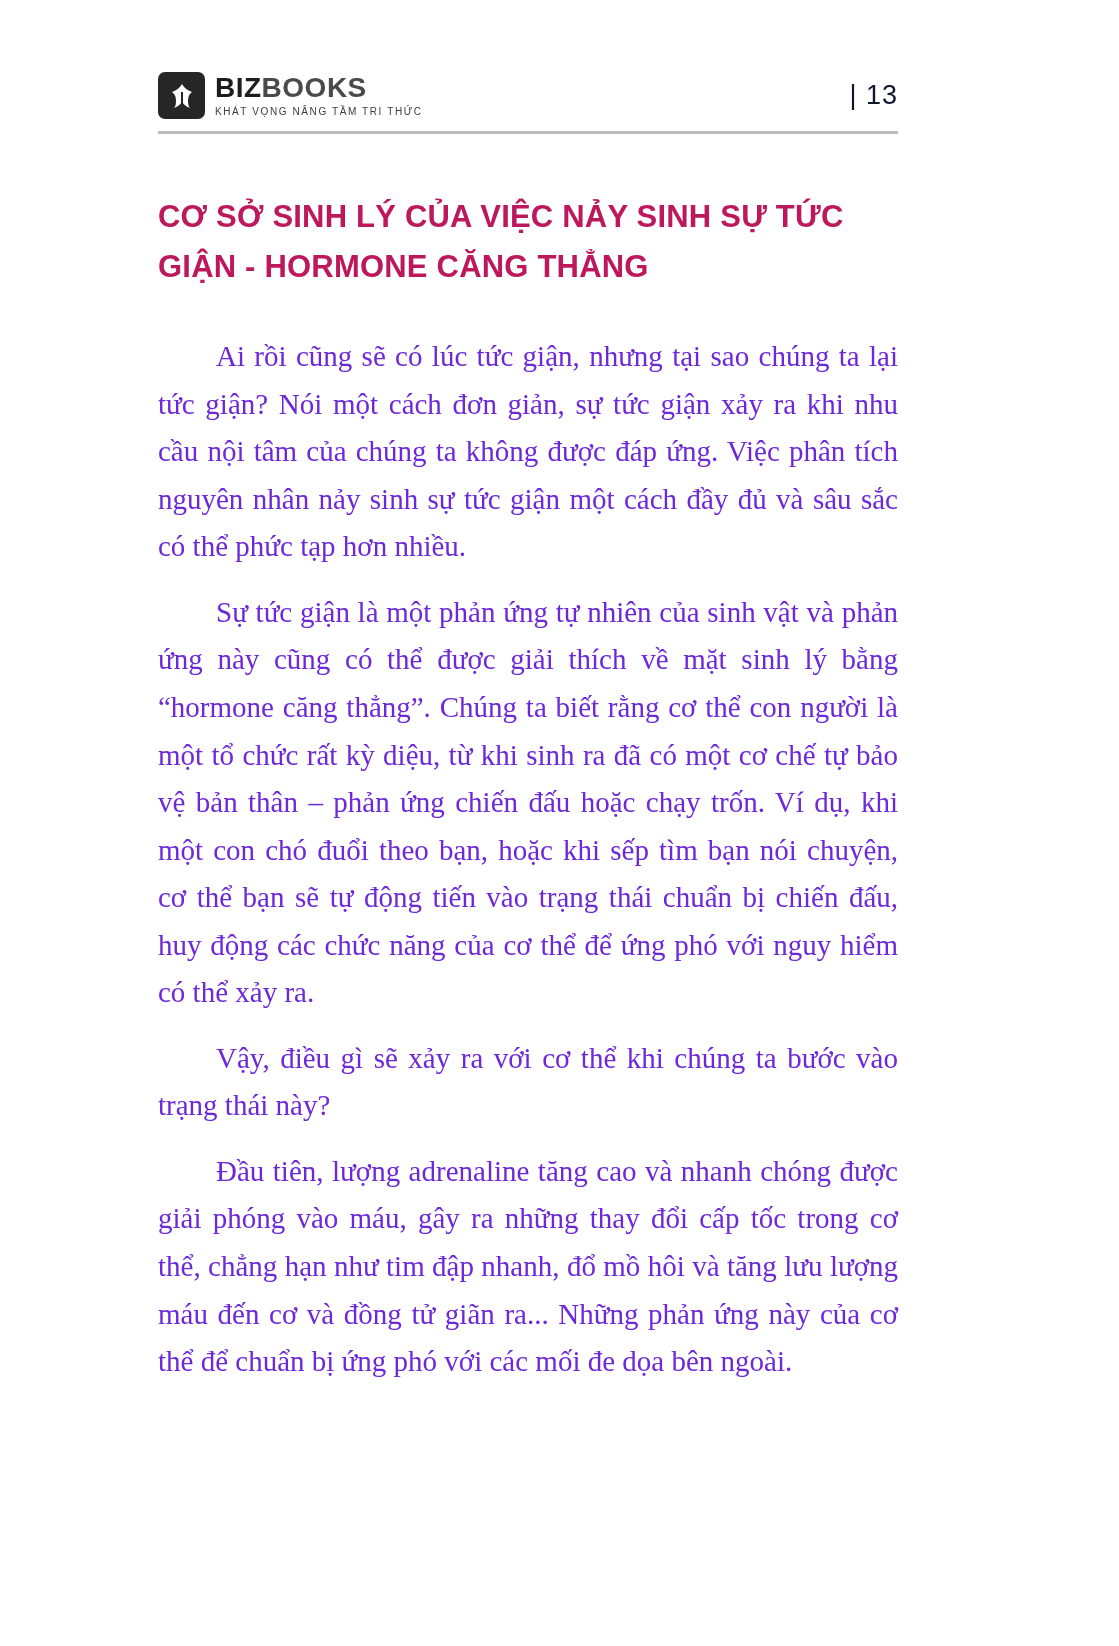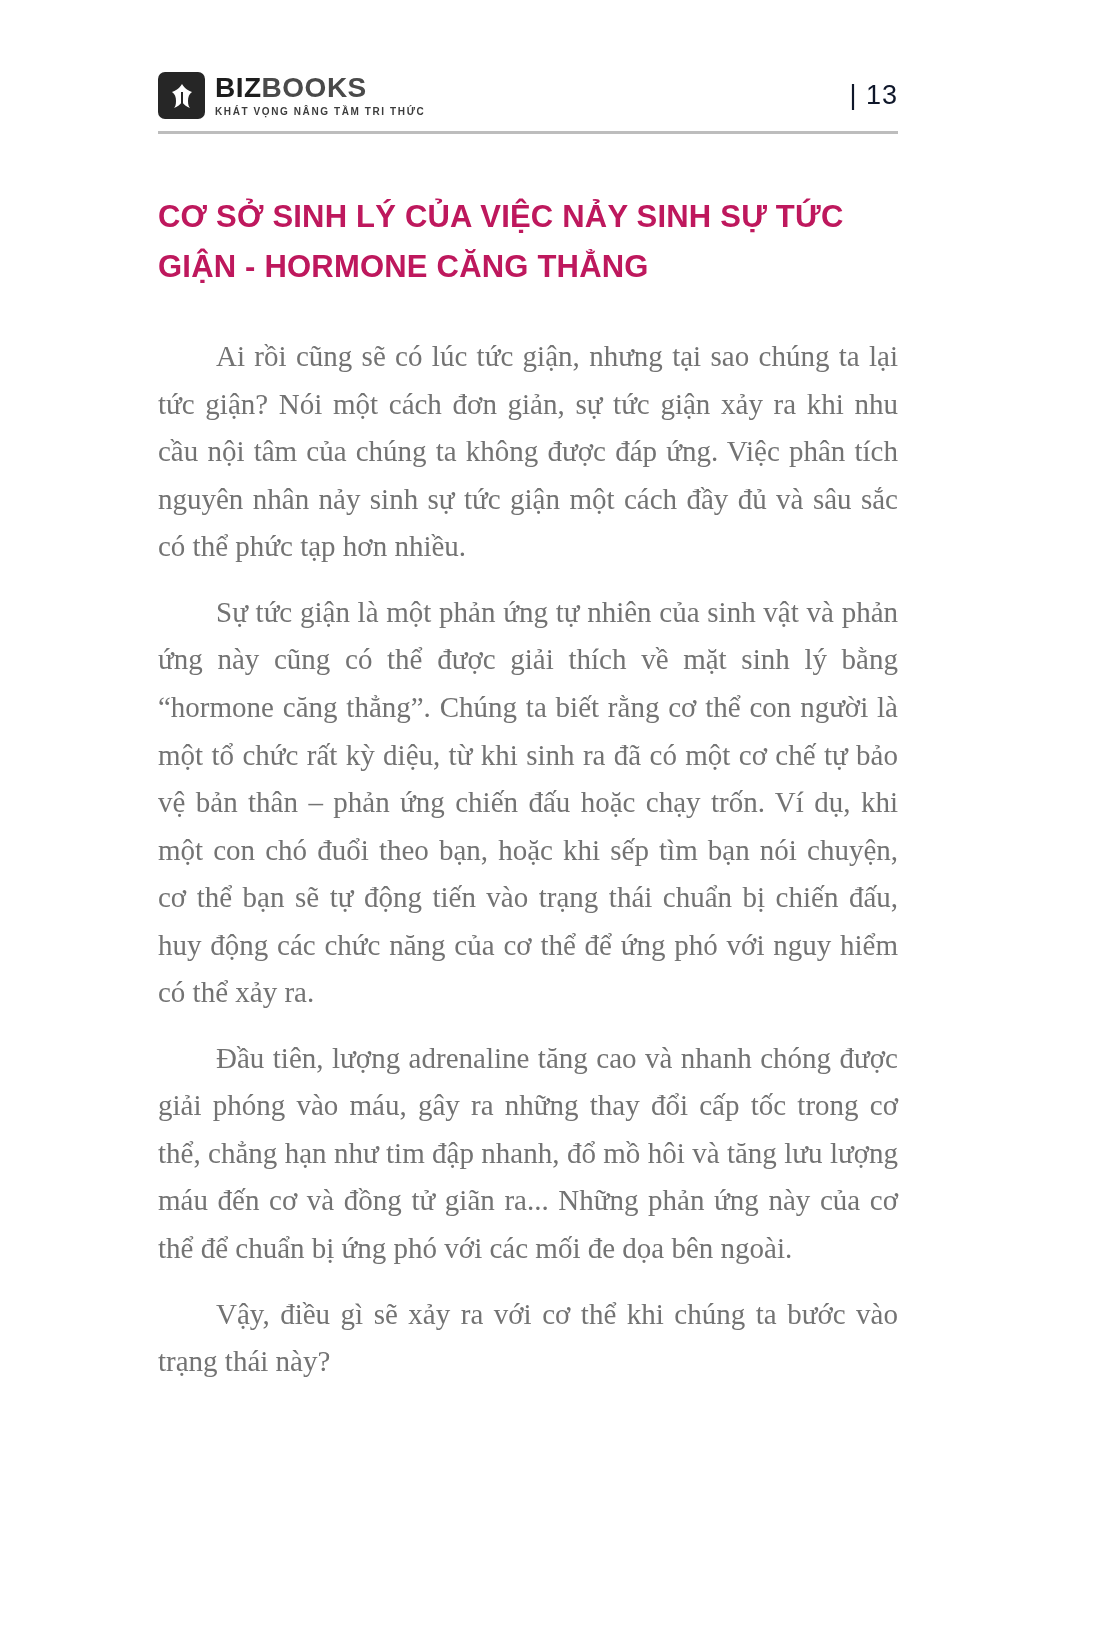--- a/index.html
+++ b/index.html
@@ -44,21 +44,21 @@
     font-family: "Liberation Sans", sans-serif;
     font-size: 28px;
     letter-spacing: 0.5px;
     white-space: nowrap;
   }
   .brand-name .bold { font-weight: 900; color: #1d1d1d; }
   .brand-name .light { font-weight: 700; color: #4a4a4a; }
   .brand-tagline {
     font-family: "Liberation Sans", sans-serif;
     font-size: 10px;
-    font-weight: 700;
+    font-weight: 400;
     letter-spacing: 1.6px;
     color: #3c3c3c;
     margin-top: 5px;
     white-space: nowrap;
   }
   .page-number {
     font-family: "Liberation Sans", sans-serif;
     font-size: 27px;
     color: #0f172a;
     letter-spacing: 1px;
@@ -78,21 +78,21 @@
     line-height: 1.6;
     color: #be185d;
     letter-spacing: 0.2px;
     margin-bottom: 42px;
     max-width: 760px;
   }
   .body-text p {
     font-family: "Liberation Serif", serif;
     font-size: 29px;
     line-height: 1.64;
-    color: #737373;
+    color: #6d28d9;
     text-align: justify;
     text-indent: 58px;
     margin-bottom: 18px;
   }
 </style>
 </head>
 <body>
 
 <div class="page">
 
@@ -115,18 +115,18 @@
   </div>
 
   <hr class="header-rule">
 
   <div class="content">
     <h1 class="doc-title">CƠ SỞ SINH LÝ CỦA VIỆC NẢY SINH SỰ TỨC GIẬN - HORMONE CĂNG THẲNG</h1>
 
     <div class="body-text">
       <p>Ai rồi cũng sẽ có lúc tức giận, nhưng tại sao chúng ta lại tức giận? Nói một cách đơn giản, sự tức giận xảy ra khi nhu cầu nội tâm của chúng ta không được đáp ứng. Việc phân tích nguyên nhân nảy sinh sự tức giận một cách đầy đủ và sâu sắc có thể phức tạp hơn nhiều.</p>
       <p>Sự tức giận là một phản ứng tự nhiên của sinh vật và phản ứng này cũng có thể được giải thích về mặt sinh lý bằng “hormone căng thẳng”. Chúng ta biết rằng cơ thể con người là một tổ chức rất kỳ diệu, từ khi sinh ra đã có một cơ chế tự bảo vệ bản thân – phản ứng chiến đấu hoặc chạy trốn. Ví dụ, khi một con chó đuổi theo bạn, hoặc khi sếp tìm bạn nói chuyện, cơ thể bạn sẽ tự động tiến vào trạng thái chuẩn bị chiến đấu, huy động các chức năng của cơ thể để ứng phó với nguy hiểm có thể xảy ra.</p>
+      <p>Vậy, điều gì sẽ xảy ra với cơ thể khi chúng ta bước vào trạng thái này?</p>
       <p>Đầu tiên, lượng adrenaline tăng cao và nhanh chóng được giải phóng vào máu, gây ra những thay đổi cấp tốc trong cơ thể, chẳng hạn như tim đập nhanh, đổ mồ hôi và tăng lưu lượng máu đến cơ và đồng tử giãn ra... Những phản ứng này của cơ thể để chuẩn bị ứng phó với các mối đe dọa bên ngoài.</p>
-      <p>Vậy, điều gì sẽ xảy ra với cơ thể khi chúng ta bước vào trạng thái này?</p>
     </div>
   </div>
 
 </div>
 
 </body></html>

